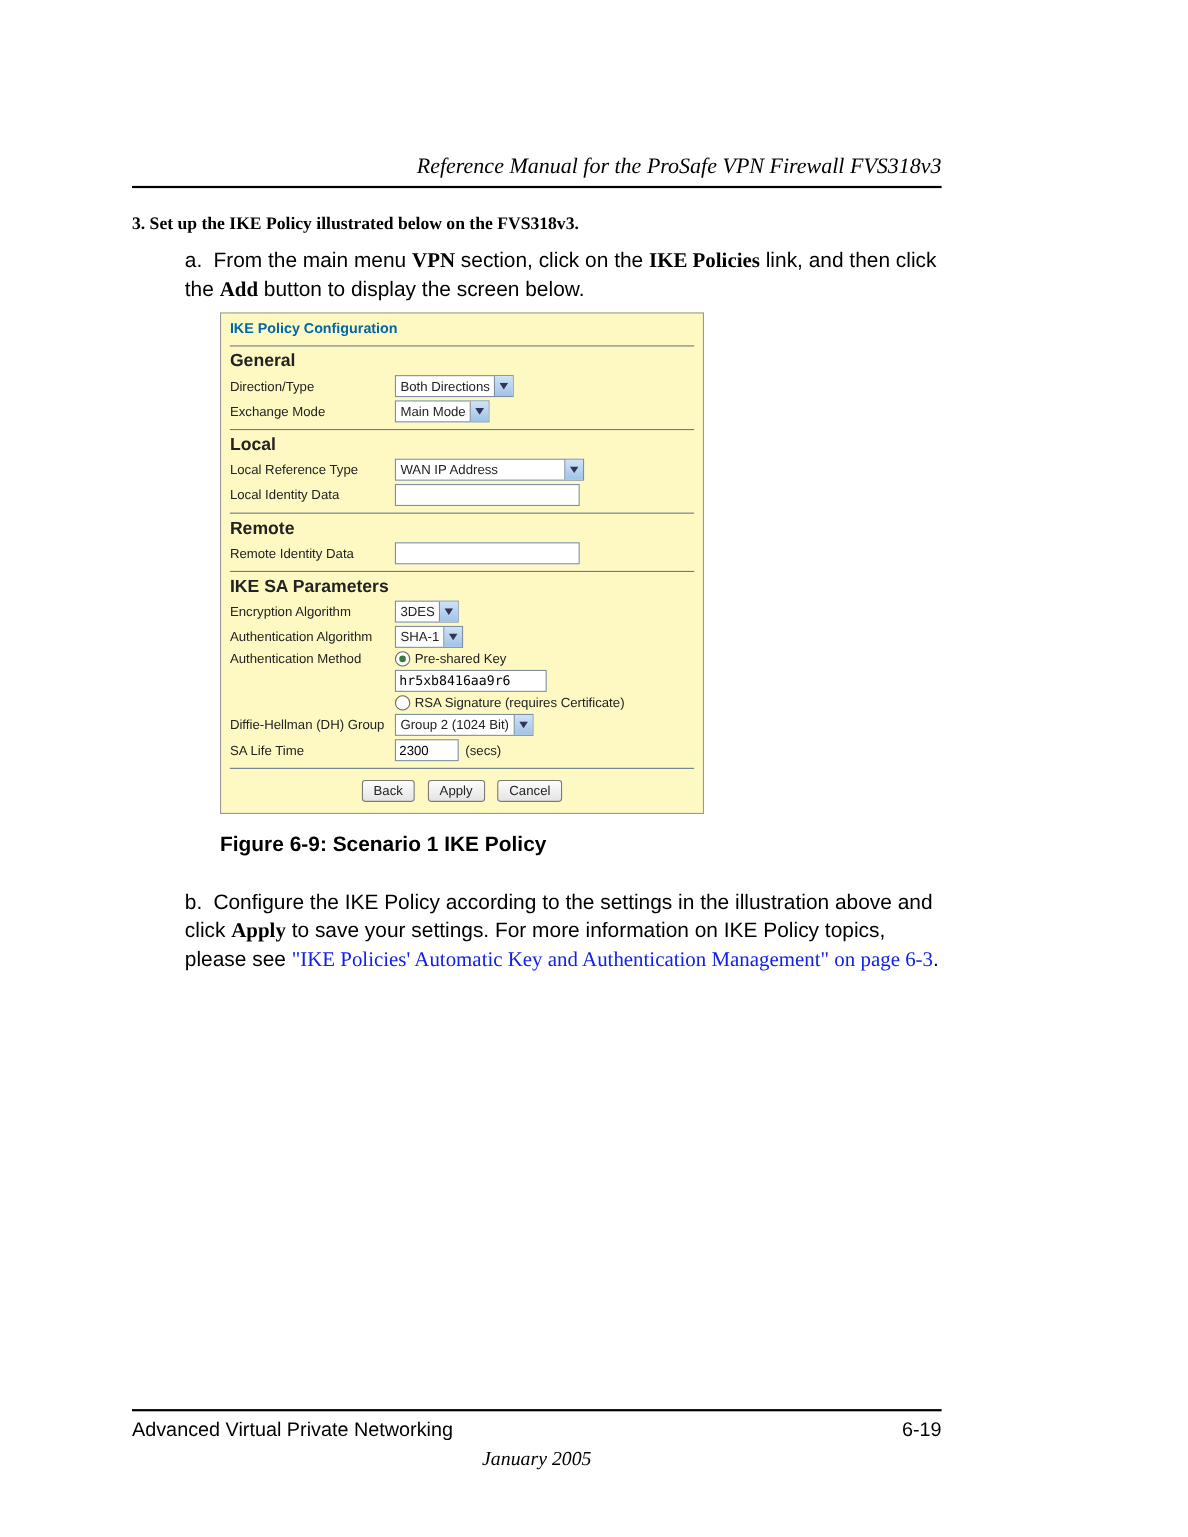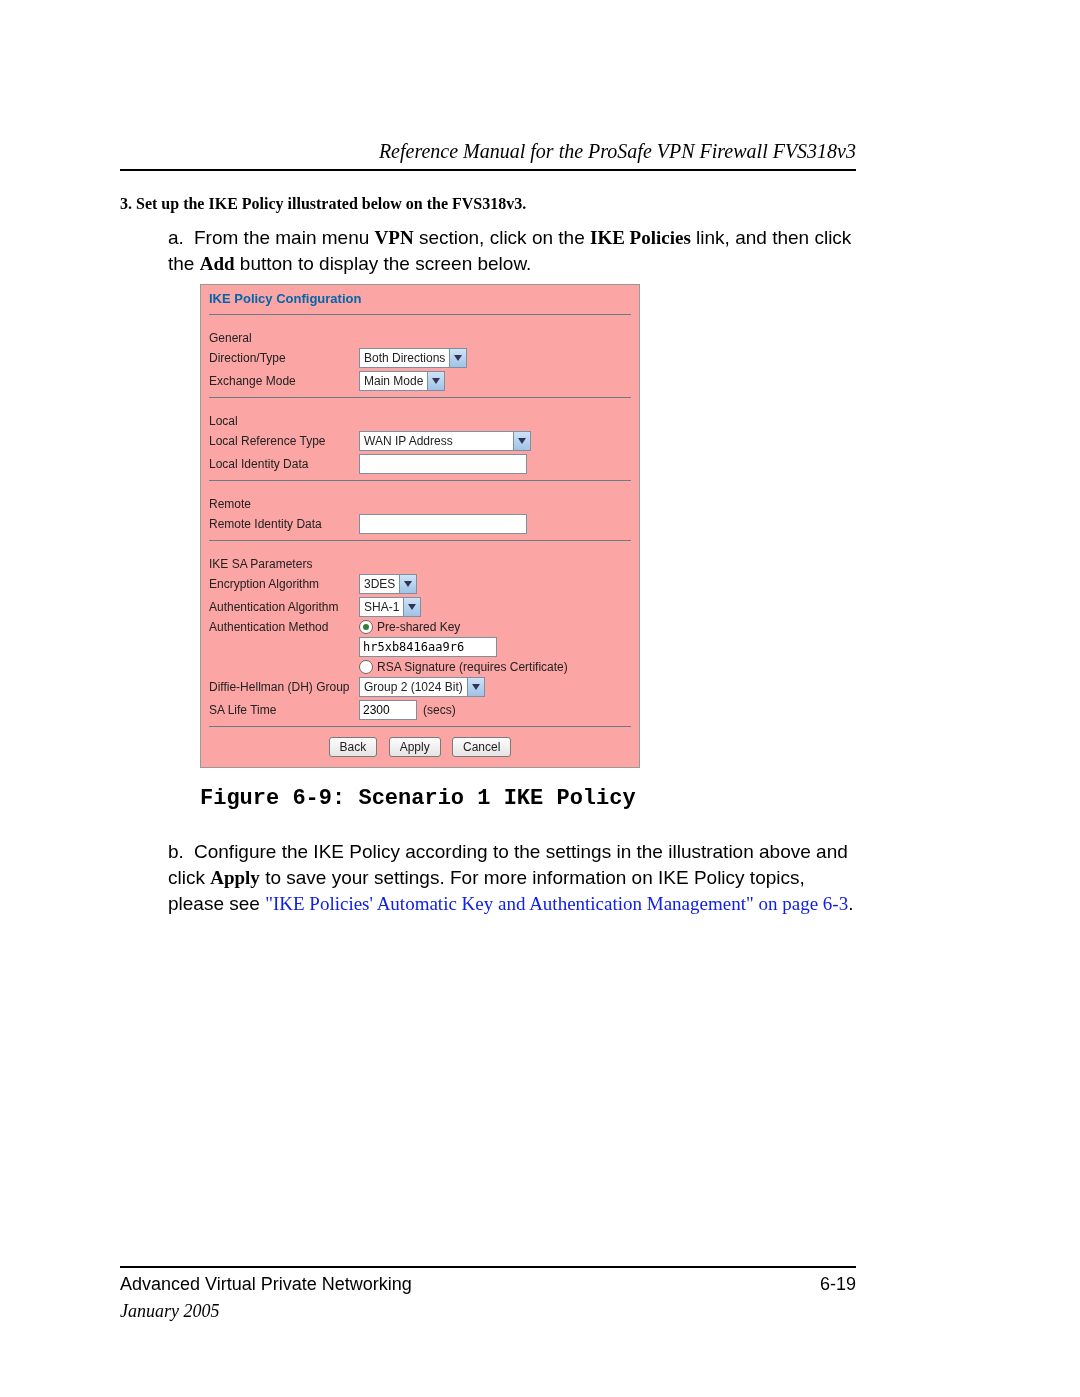--- a/index.html
+++ b/index.html
@@ -53,42 +53,42 @@
   }
   .substep .link {
     color: #1020e8;
   }
 
   
   .shot {
     width: 440px;
     margin: 8px 0 8px 80px;
     border: 1px solid #999;
-    background: #fca5a5;
+    background: #fef9c3;
     font-family: Arial, Helvetica, sans-serif;
     font-size: 12px;
     color: #222;
     padding: 6px 8px 10px 8px;
     box-sizing: border-box;
   }
   .shot-title {
     color: #0066aa;
     font-weight: bold;
     font-size: 13px;
     margin-bottom: 8px;
   }
   .shot hr.sep {
     border: none;
     border-top: 1px solid #6a7a88;
     margin: 6px 0 4px 0;
   }
   .sect-head {
-    font-weight: normal;
-    font-size: 12px;
-    margin-top: 16px;
+    font-weight: bold;
+    font-size: 16px;
+    margin-top: 5px;
   }
   .row {
     display: flex;
     align-items: center;
     margin: 3px 0;
   }
   .row .lab {
     width: 150px;
     font-size: 12px;
   }
@@ -138,45 +138,46 @@
     display: inline-block;
     border: 1px solid #7a7a7a;
     border-radius: 3px;
     background: linear-gradient(#fdfdfd,#e4e4e4);
     font-size: 12px;
     padding: 2px 10px;
     margin: 0 4px;
     cursor: pointer;
   }
   .fig-caption {
-    font-family: Liberation Mono, monospace;
-    font-weight: bold;
-    font-size: 22px;
+    font-family: Liberation Sans, sans-serif;
+    font-weight: bold;
+    font-size: 19px;
     margin: 18px 0 28px 80px;
   }
 
   .footer-rule {
     border: none;
     border-top: 2px solid #000;
     margin: 0;
   }
   .footer-area {
     position: absolute;
     left: 120px;
     right: 120px;
-    bottom: 75px;
+    bottom: 60px;
   }
   .footer-row {
     display: flex;
     justify-content: space-between;
     font-family: Arial, Helvetica, sans-serif;
     font-size: 18px;
     padding-top: 6px;
   }
   .footer-date {
+    text-align: center;
     font-style: italic;
     font-family: "Times New Roman", Times, serif;
     font-size: 18px;
     margin-top: 6px;
   }
 </style>
 </head>
 <body>
 
 <div class="page">

